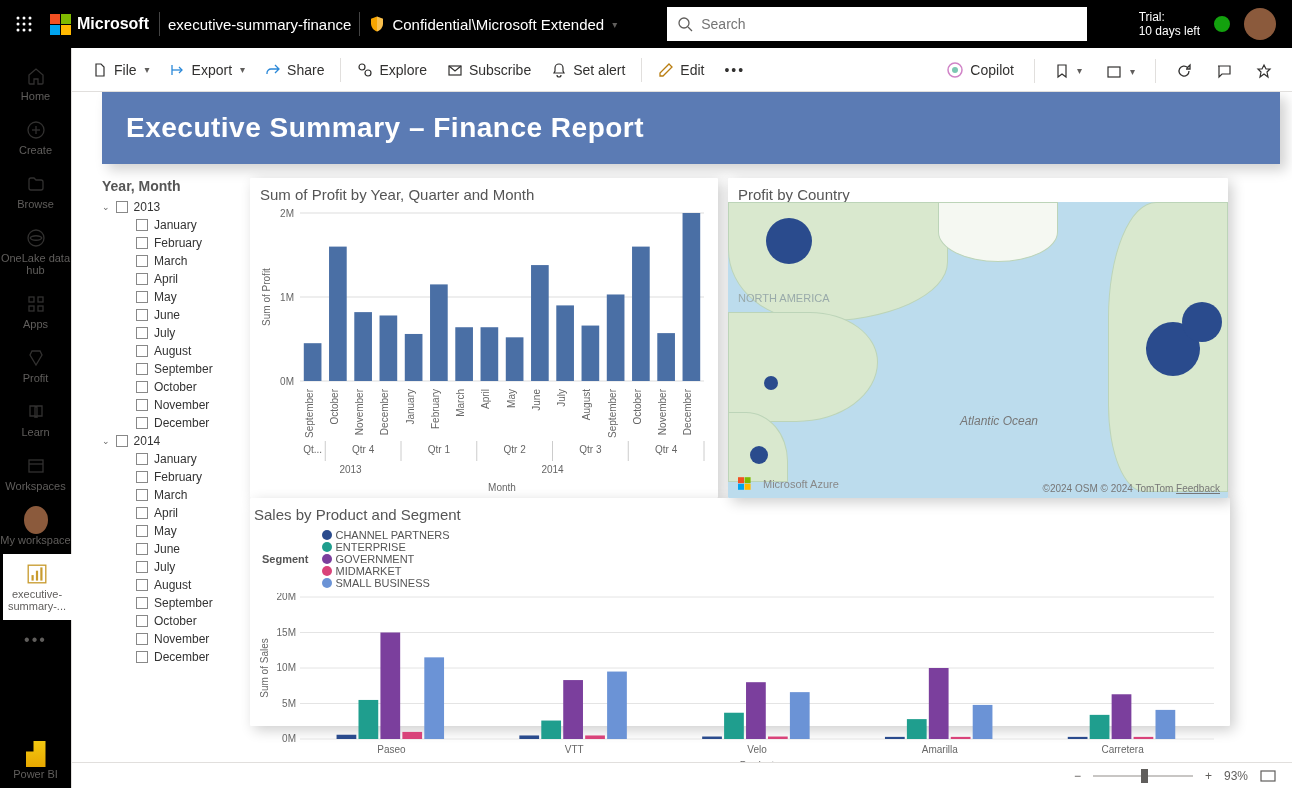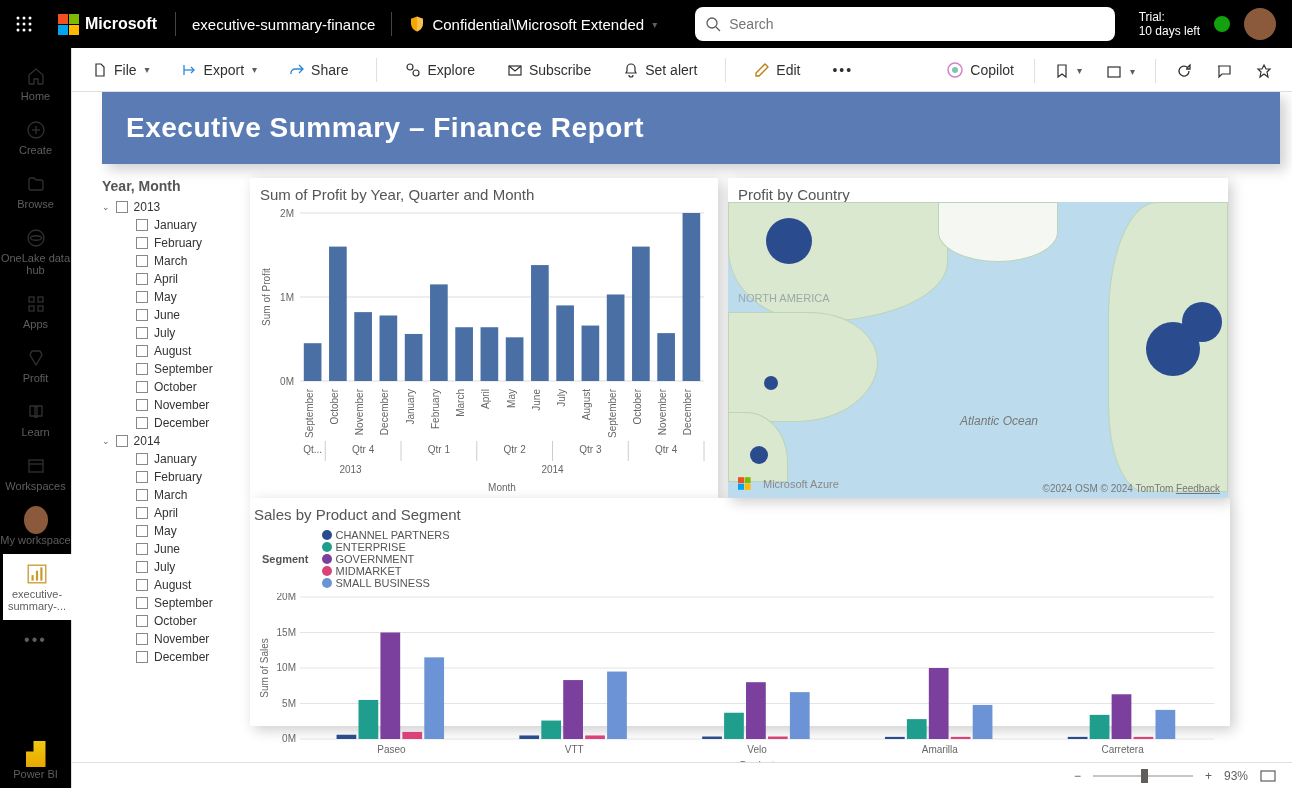--- a/index.html
+++ b/index.html
@@ -1,43 +1,43 @@
 <!DOCTYPE html>
 <html><head>
 <meta charset="utf-8">
 <style>
 *{box-sizing:border-box;margin:0;padding:0;font-family:"Segoe UI",Arial,sans-serif}
 body{width:1292px;height:788px;background:#fff;overflow:hidden;font-size:13px;color:#323130}
-.top-bar{height:48px;background:#000;display:flex;align-items:center;color:#fff;padding:0 8px;gap:8px}
+.top-bar{height:48px;background:#000;display:flex;align-items:center;color:#fff;padding:0 8px;}
 .waffle{width:32px;height:32px;display:flex;align-items:center;justify-content:center;cursor:pointer}
 .waffle svg{fill:#fff}
 .ms-logo{display:flex;align-items:center;gap:6px;padding:0 10px}
 .ms-sq{display:inline-grid;grid-template-columns:10px 10px;grid-template-rows:10px 10px;gap:1px}
 .ms-sq span:nth-child(1){background:#f25022}.ms-sq span:nth-child(2){background:#7fba00}.ms-sq span:nth-child(3){background:#00a4ef}.ms-sq span:nth-child(4){background:#ffb900}
 .ms-logo-text{font-size:16px;font-weight:600}
 .vdiv{width:1px;height:24px;background:#444}
 .breadcrumb-text{font-size:15px;padding:0 8px}
 .sensitivity{display:flex;align-items:center;gap:6px;padding:0 8px;font-size:15px}
 .shield-icon{width:18px;height:18px}
-.search-box{flex:0 0 420px;height:34px;background:#fff;border-radius:8px;display:flex;align-items:center;padding:0 10px;margin-left:22px;color:#605e5c}
+.search-box{flex:0 0 420px;height:34px;background:#fff;border-radius:0;display:flex;align-items:center;padding:0 10px;margin-left:42px;color:#605e5c}
 .search-box input{border:none;outline:none;flex:1;font-size:14px;margin-left:8px;background:transparent}
 .top-right{margin-left:auto;display:flex;align-items:center;gap:12px;padding-right:8px}
 .trial{font-size:12px;line-height:14px}
 .status-dot{width:20px;height:20px;border-radius:50%;background:#13a10e;border:2px solid #000}
 .avatar{width:32px;height:32px;border-radius:50%;background:#8b5a3c}
 .shell{display:flex;height:740px}
 .left-rail{width:72px;background:#000000;border-right:1px solid #e1dfdd;display:flex;flex-direction:column;align-items:center;padding-top:8px;gap:0}
 .rail-item{width:72px;display:flex;flex-direction:column;align-items:center;gap:2px;padding:8px 0;cursor:pointer;font-size:11px;color:#605e5c;text-align:center;line-height:12px}
 .rail-item .ric{width:24px;height:24px;display:flex;align-items:center;justify-content:center}
 .rail-item.selected{border-left:3px solid #000;background:#fff}
 .rail-spacer{flex:1}
 .rail-avatar{width:28px;height:28px;border-radius:50%;background:#8b5a3c}
 .pbi-logo{width:20px;height:26px;background:linear-gradient(180deg,#f2c811,#e8a800);clip-path:polygon(40% 0,100% 0,100% 100%,0 100%,0 40%,40% 40%)}
 .content{flex:1;display:flex;flex-direction:column;overflow:hidden}
-.action-bar{height:44px;border-bottom:1px solid #e1dfdd;display:flex;align-items:center;padding:0 12px;gap:16px;color:#323130}
+.action-bar{height:44px;border-bottom:1px solid #e1dfdd;display:flex;align-items:center;padding:0 12px;gap:4px;color:#323130}
 .ab-btn{display:flex;align-items:center;gap:6px;padding:4px 8px;cursor:pointer;font-size:14px;border-radius:2px}
 .ab-sep{width:1px;height:24px;background:#e1dfdd;margin:0 4px}
 .ab-right{margin-left:auto;display:flex;align-items:flex-end;gap:8px}
 .chev{font-size:10px;color:#605e5c;margin-left:2px}
 .report-area{flex:1;background:#fff;overflow:auto;padding:0 12px 0 12px;position:relative}
 .report-header{background:#5b7bb4;color:#fff;padding:20px 24px;margin:0 0 14px 18px;box-shadow:6px 6px 12px rgba(0,0,0,0.18)}
 .report-header h1{font-size:28px;font-weight:700;letter-spacing:.5px}
 .report-body{display:flex;gap:8px;padding-left:18px}
 .slicer{width:140px;font-size:12px;color:#333}
 .slicer-title{font-weight:600;font-size:14px;margin-bottom:4px;color:#555}

